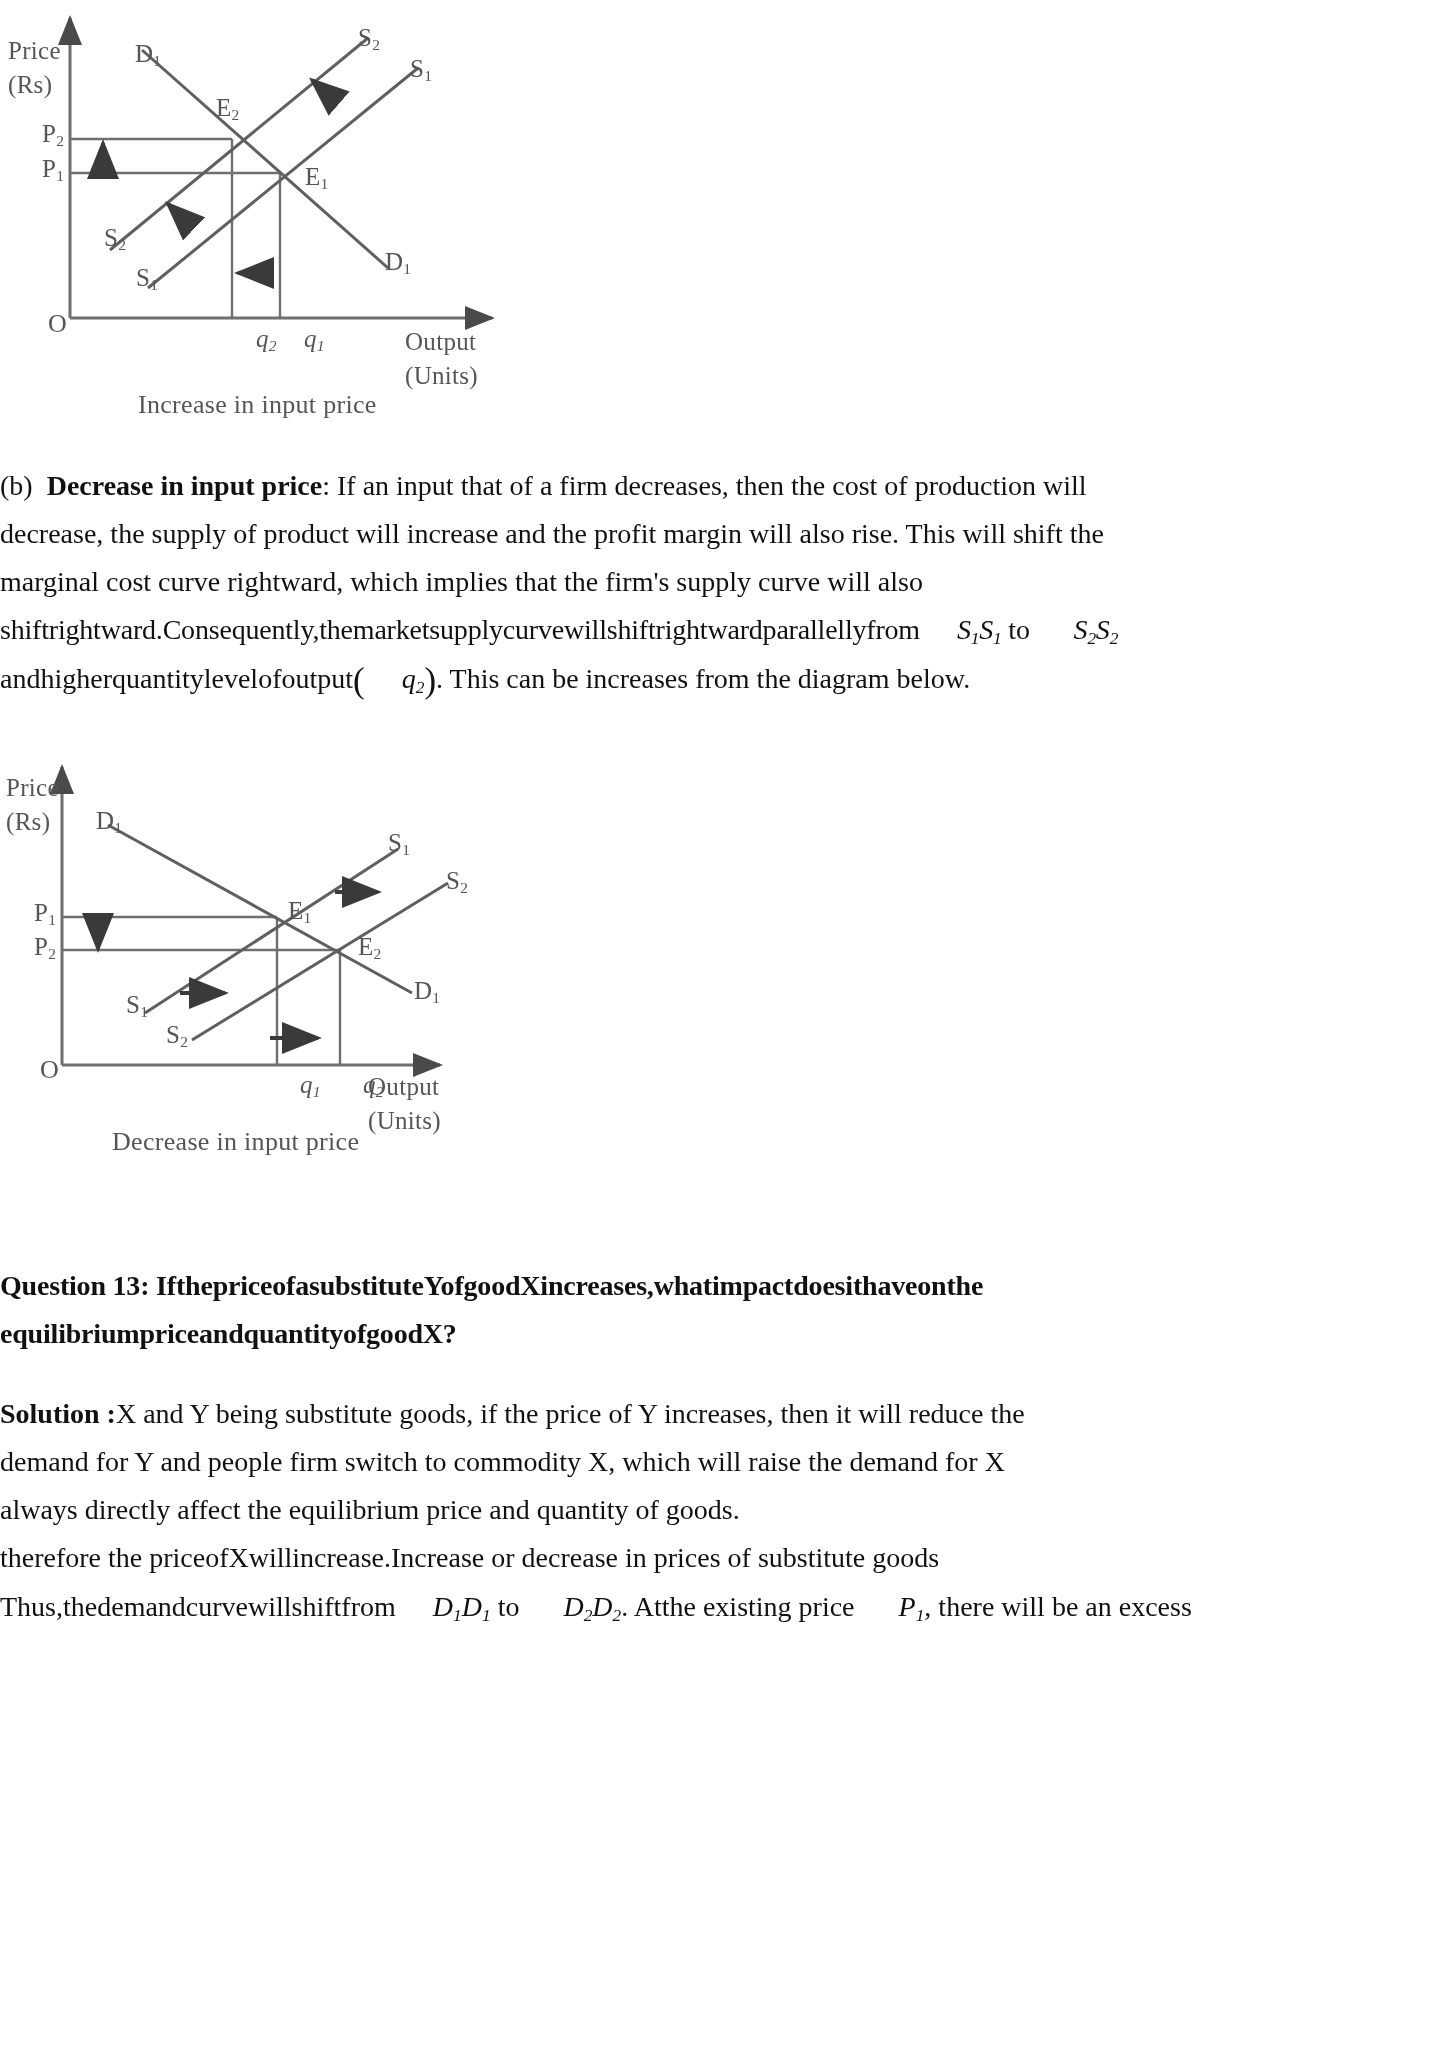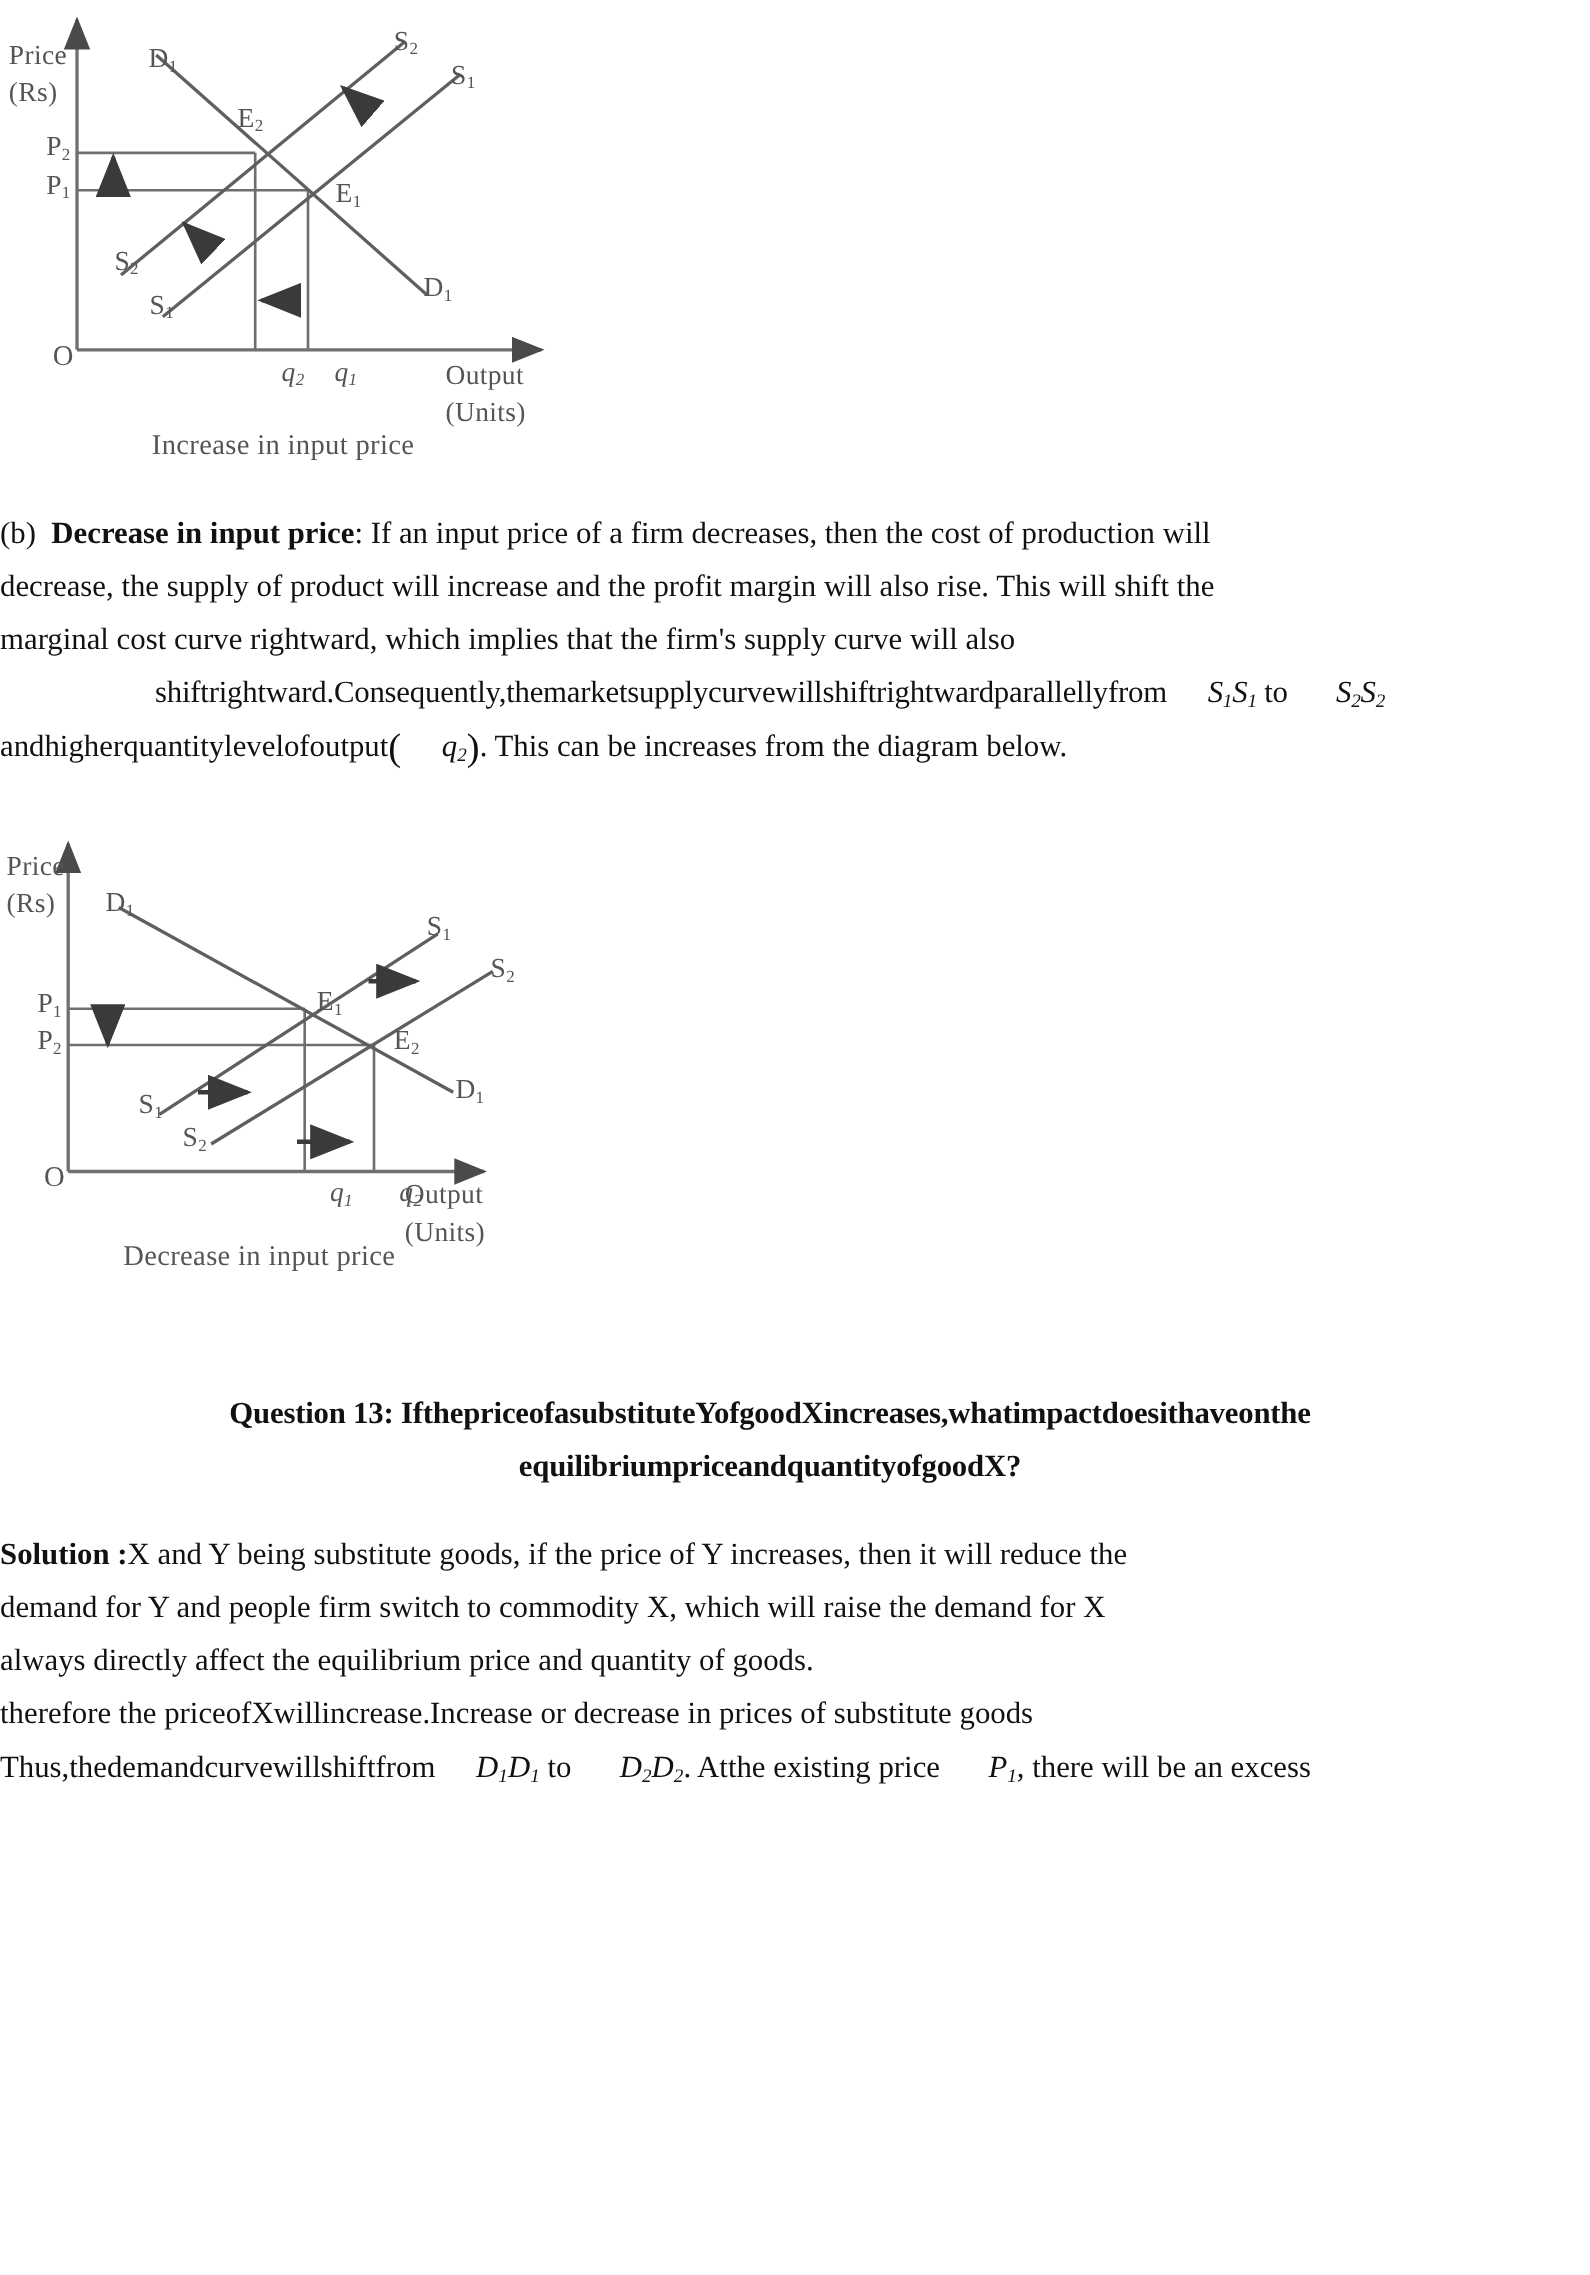--- a/index.html
+++ b/index.html
@@ -35,21 +35,21 @@
     color:#111;
     margin:0;
   }
   .b{font-weight:bold;}
   .mathit{font-family:"Liberation Serif", serif;font-style:italic;margin-left:37px;}
   sub{font-size:.62em;line-height:0;vertical-align:-.28em;}
   .paren{font-size:1.25em;vertical-align:-0.12em;line-height:0;}
 
   .block{position:absolute;}
 
-  .tight{letter-spacing:-0.2px;text-align:center;}
+  .tight{letter-spacing:-0.2px;}
 </style>
 </head>
 <body>
 
 <div class="page">
 
   <div class="block figure" style="left:0px; top:0px; width:560px; height:440px;">
     <svg width="560" height="440" viewBox="0 0 560 440">
       <defs>
         <marker id="ah1" markerWidth="10" markerHeight="8" refX="9" refY="4" orient="auto">
@@ -130,21 +130,21 @@
     </div>
     <div class="block fig-caption mathit" style="left:267px; top:325px;">
       <span>q</span><sub>1</sub>
     </div>
 
     <div class="block fig-caption" style="left:138px; top:390px; font-size:26px;">Increase in input price</div>
   </div>
 
   <div class="block" style="left:0px; top:462px; width:1400px;">
     <p class="para">
-      <span>(b)</span>&nbsp;&nbsp;<span class="b">Decrease in input price</span><span>:</span><span> If an input price of a firm decreases, then the cost of production will</span>
+      <span>(b)</span>&nbsp;&nbsp;<span class="b">Decrease in input price</span><span>:</span><span> If an input that of a firm decreases, then the cost of production will</span>
     </p>
     <p class="para">decrease, the supply of product will increase and the profit margin will also rise. This will shift the</p>
     <p class="para">marginal cost curve rightward, which implies that the firm's supply curve will also</p>
     <p class="para tight">
       <span>shiftrightward.Consequently,themarketsupplycurvewillshiftrightwardparallellyfrom</span><span class="mathit"><span>S</span><sub>1</sub><span>S</span><sub>1</sub></span>&nbsp;<span>to</span>&nbsp;<span class="mathit"><span>S</span><sub>2</sub><span>S</span><sub>2</sub></span>
     </p>
     <p class="para">
       <span>andhigherquantitylevelofoutput</span><span class="paren">(</span><span class="mathit"><span>q</span><sub>2</sub></span><span class="paren">)</span><span>. This can be increases from the diagram below.</span>
     </p>
   </div>

